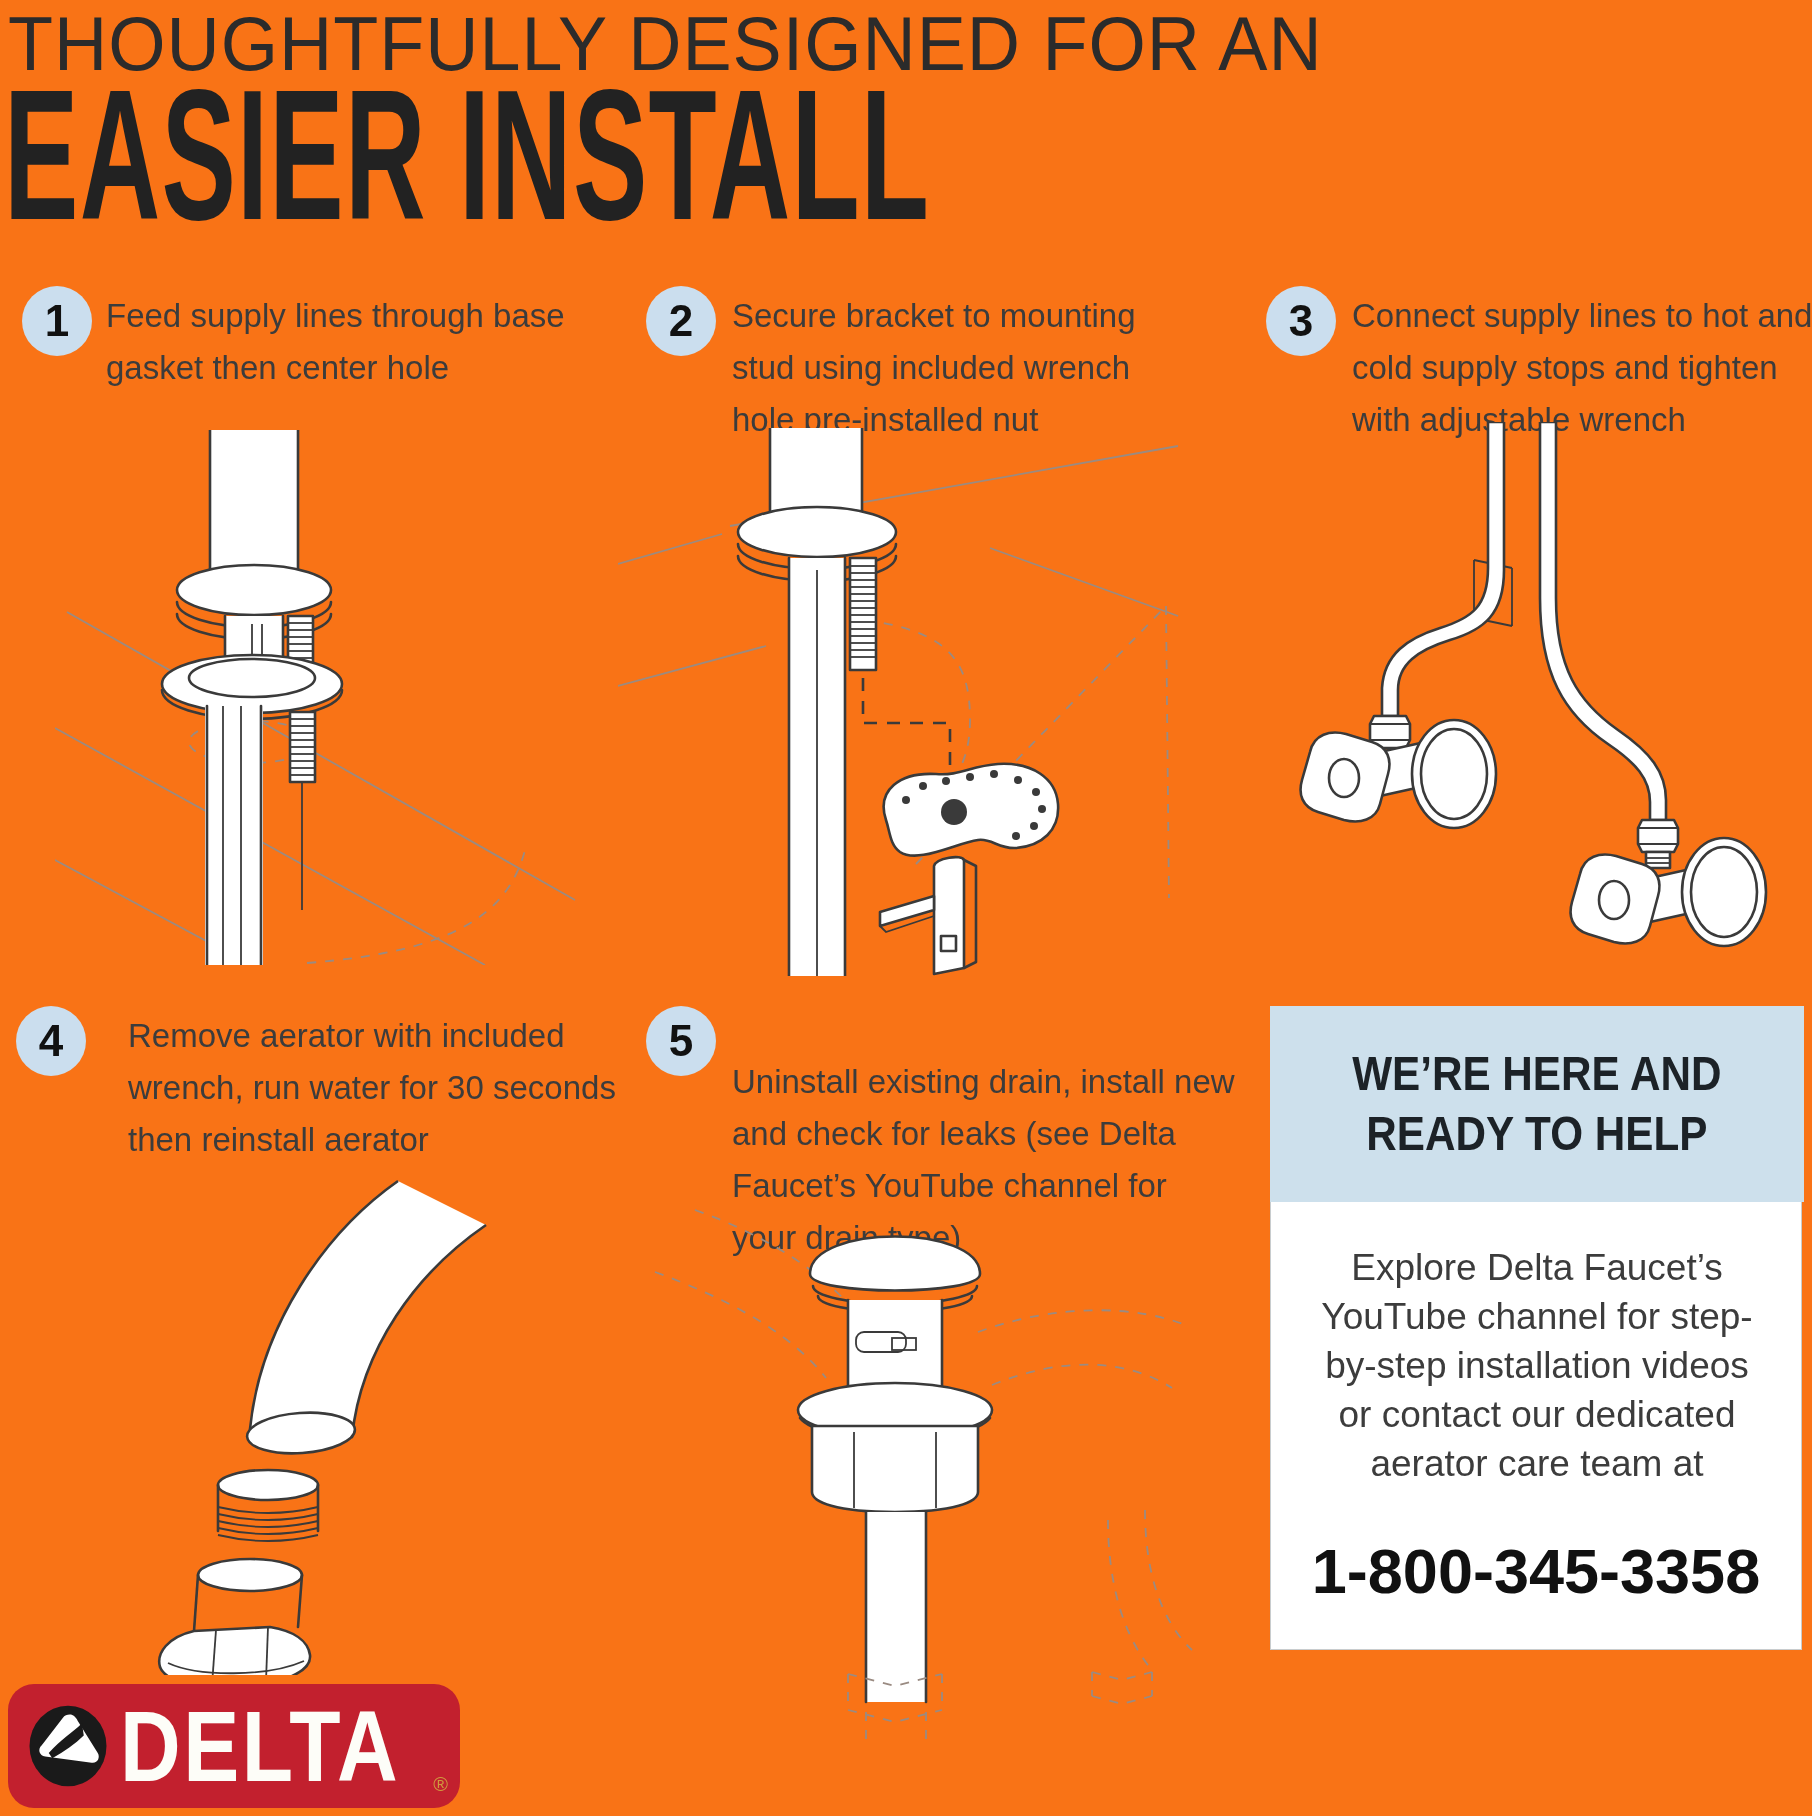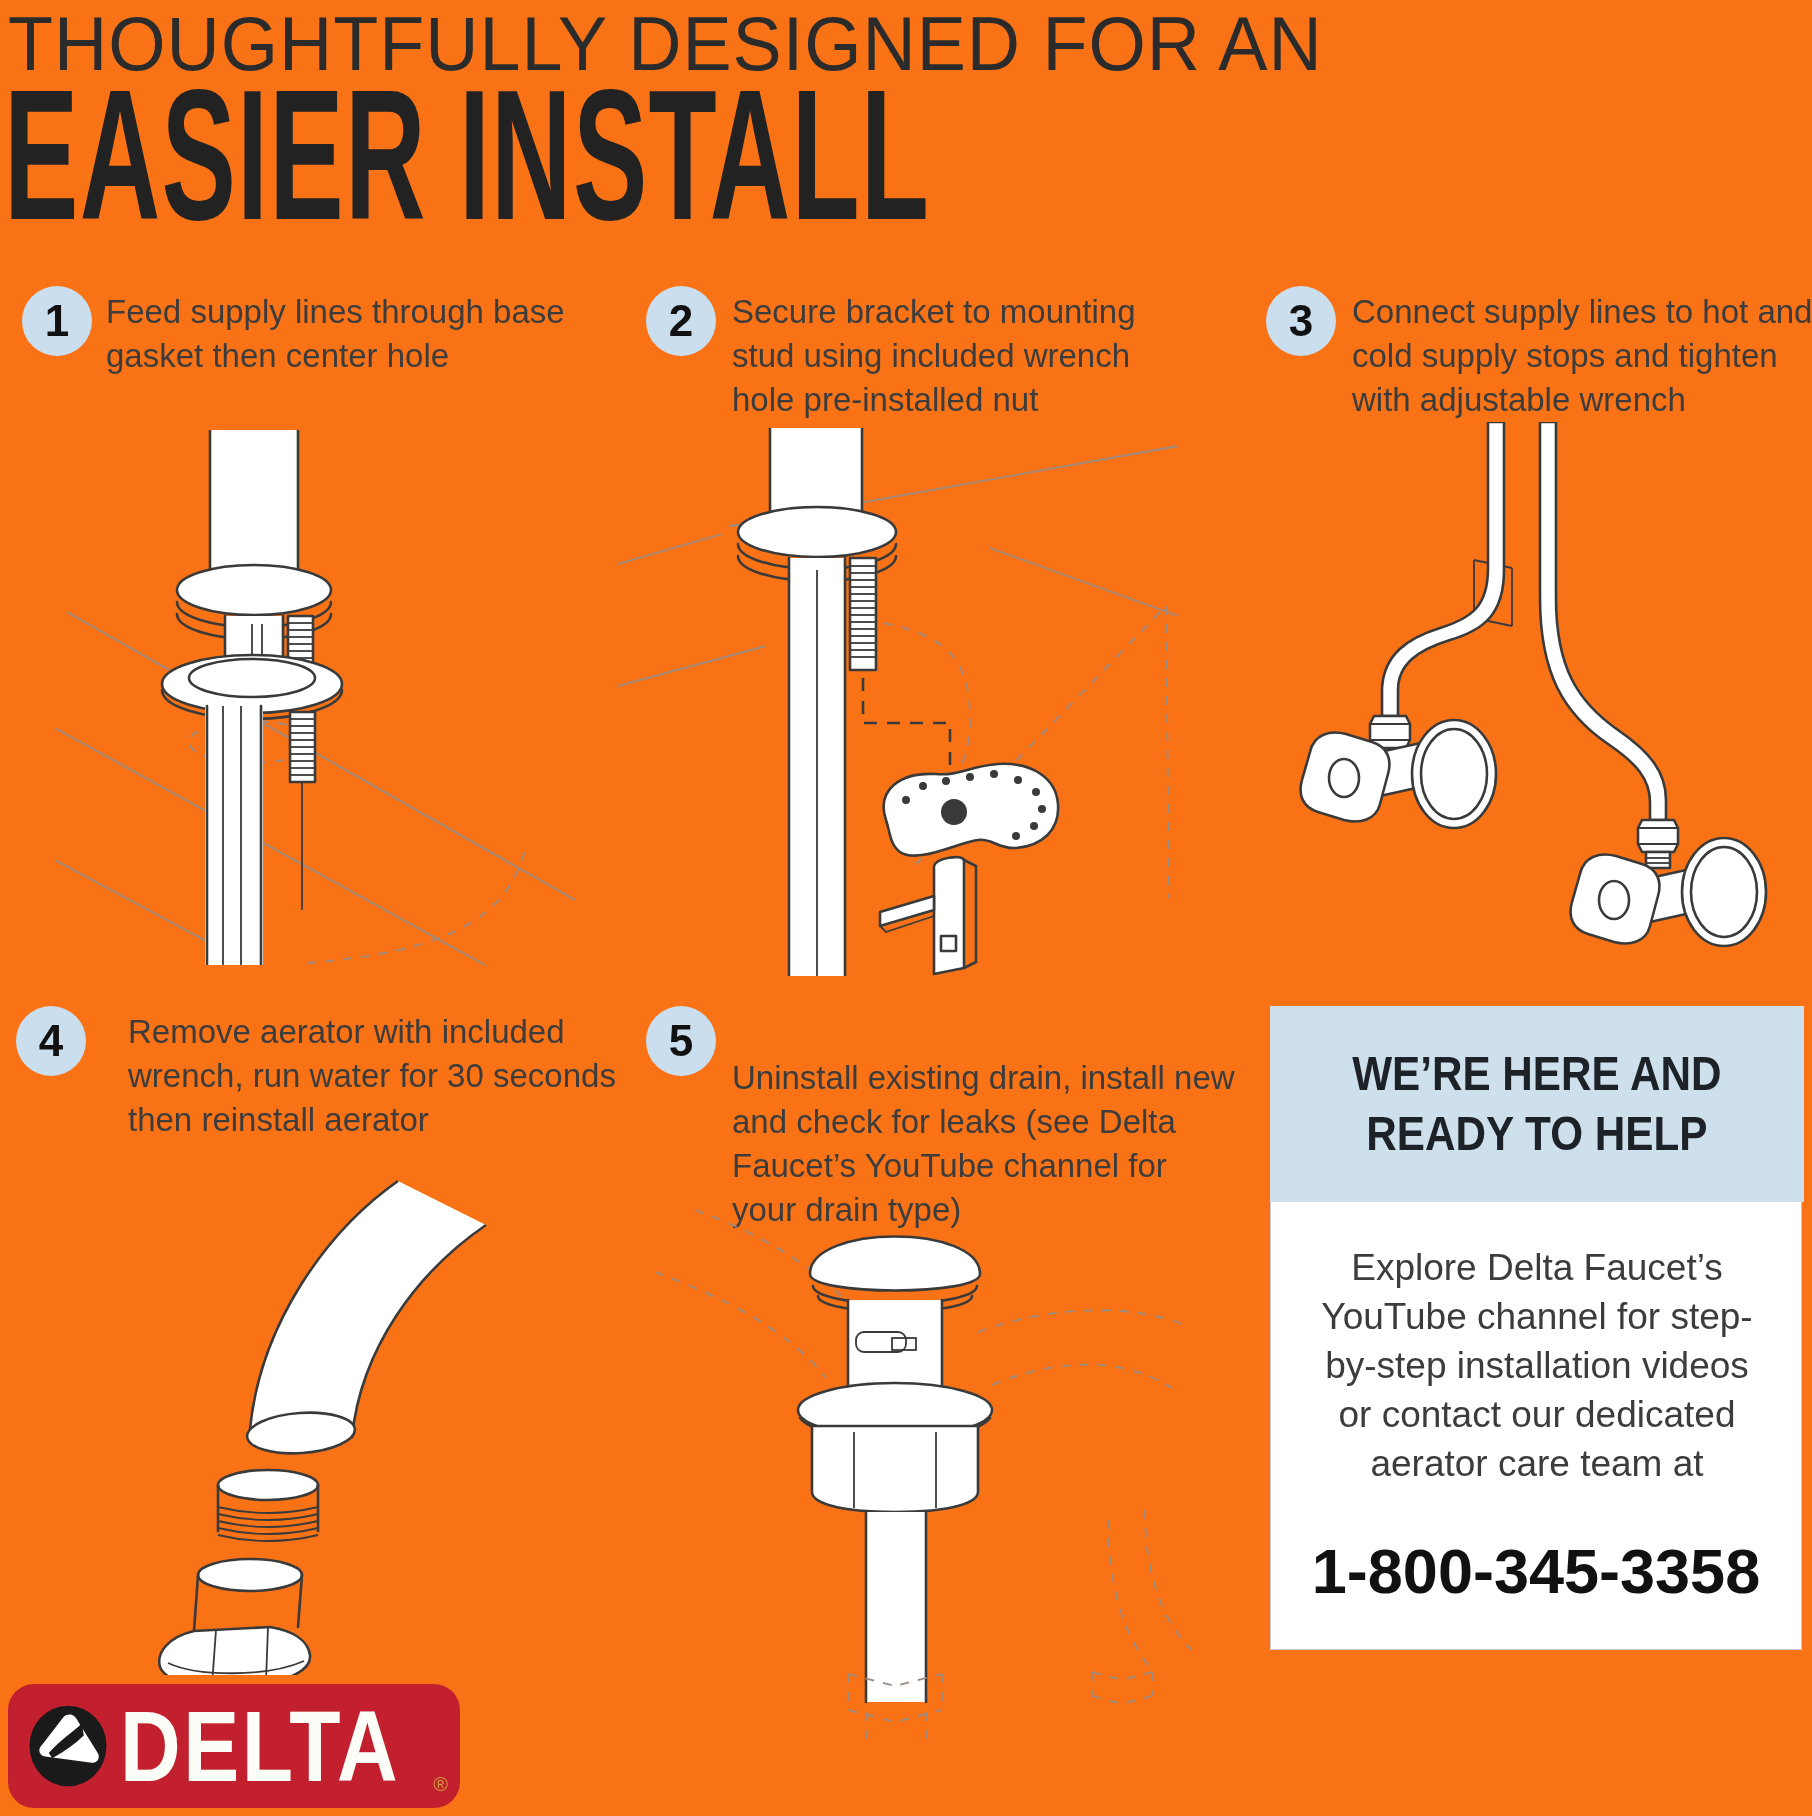--- a/index.html
+++ b/index.html
@@ -20,21 +20,21 @@
     letter-spacing:2px;
   }
   
   .badge{
     position:absolute; width:70px; height:70px; border-radius:50%;
     background:var(--step_badge_bg,#CBDEEE);
     display:flex; align-items:center; justify-content:center;
     font-size:44px; font-weight:700; color:#111;
   }
   .step-text{
-    position:absolute; font-size:33px; line-height:44px; color:var(--text_dark,#3c3c3c);
+    position:absolute; font-size:33px; line-height:52px; color:var(--text_dark,#3c3c3c);
   }
   .b1{left:22px; top:286px;}   .t1{left:106px; top:290px; width:470px;}
   .b2{left:646px; top:286px;}  .t2{left:732px; top:290px; width:424px;}
   .b3{left:1266px; top:286px;} .t3{left:1352px; top:290px; width:462px;}
   .b4{left:16px; top:1006px;}  .t4{left:100px; top:1010px; width:500px;margin-left:28px;}
   .b5{left:646px; top:1006px;} .t5{left:732px; top:1010px; width:505px;margin-top:46px;}
   
   .ill{position:absolute;}
   .i1{left:55px;  top:430px;}
   .i2{left:618px; top:428px;}

